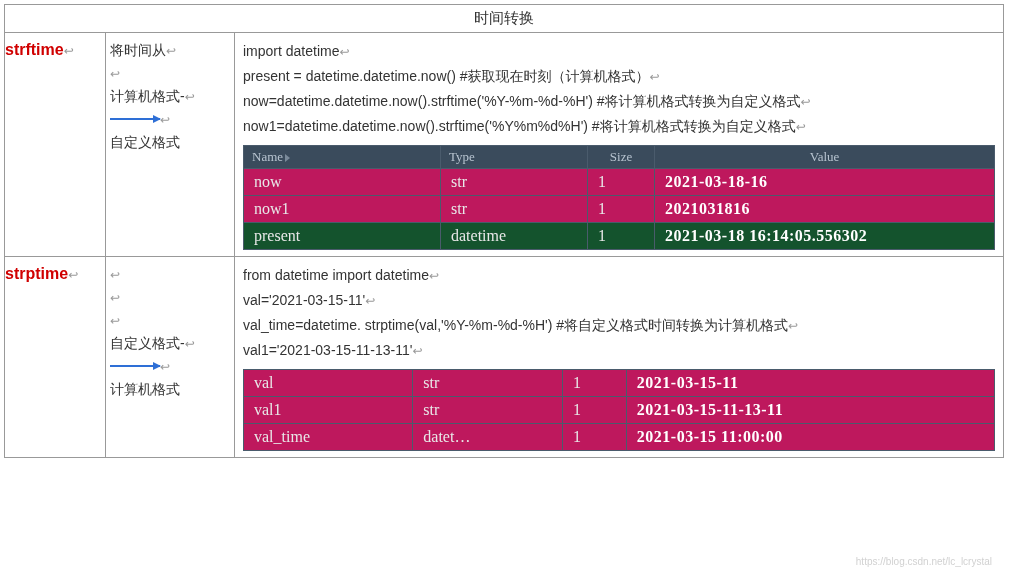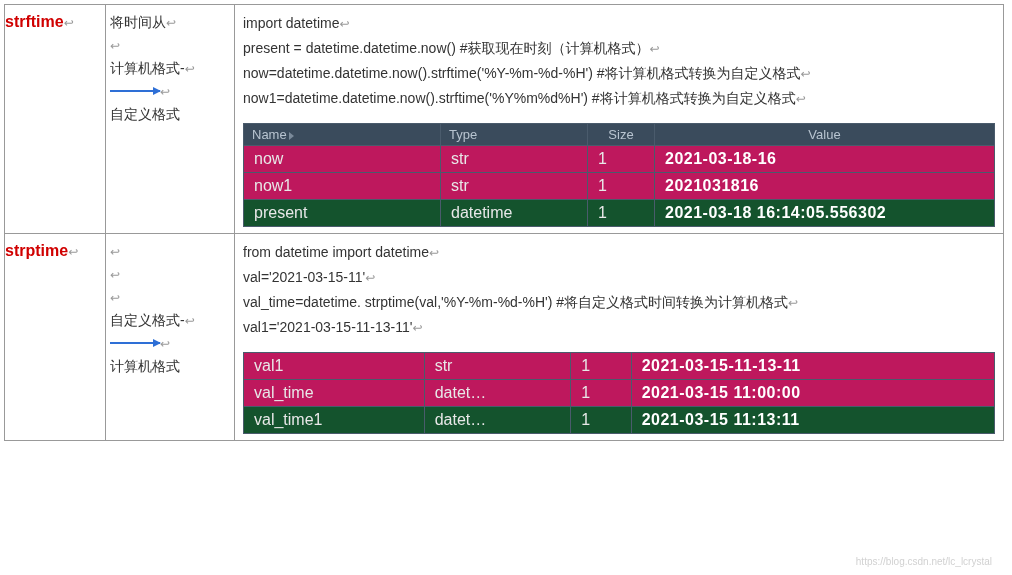--- a/index.html
+++ b/index.html
@@ -61,22 +61,22 @@
     padding: 6px 8px;
   }
   .code-line {
     line-height: 24px;
     font-family: Arial, sans-serif;
     font-size: 14px;
   }
   .var-table {
     border-collapse: collapse;
     width: 100%;
-    margin-top: 12px;
-    font-family: Liberation Sans, sans-serif;
+    margin-top: 6px;
+    font-family: Liberation Serif, serif;
     font-size: 16px;
   }
   .var-table thead th {
     background: #3a4b5c;
     color: #b8c4d0;
     font-weight: normal;
     font-size: 13px;
     padding: 3px 8px;
     text-align: left;
     border: 1px solid #4a5b6c;
@@ -114,20 +114,23 @@
     border-bottom:4px solid transparent;
     vertical-align: middle;
     margin-left: 2px;
   }
 </style>
 </head>
 <body>
 
 <table class="main-table">
   <tbody>
+      <tr class="title-row">
+    <td colspan="3">时间转换</td>
+  </tr>
 
   <tr>
     <td class="func-cell">
       <span class="func-name">strftime</span><span class="ret">↩</span>
     </td>
     <td class="desc-cell">
       <div><span>将时间从</span><span class="ret">↩</span></div>
       <div><span class="ret">↩</span></div>
       <div><span>计算机格式-</span><span class="ret">↩</span></div>
       <div><span class="arrow-forward"></span><span class="ret">↩</span></div>
@@ -184,36 +187,36 @@
       <div><span>计算机格式</span></div>
     </td>
     <td class="code-cell">
       <div class="code-line"><span>from datetime import datetime</span><span class="ret">↩</span></div>
       <div class="code-line"><span>val='2021-03-15-11'</span><span class="ret">↩</span></div>
       <div class="code-line"><span>val_time=datetime. strptime(val,'%Y-%m-%d-%H') #将自定义格式时间转换为计算机格式</span><span class="ret">↩</span></div>
       <div class="code-line"><span>val1='2021-03-15-11-13-11'</span><span class="ret">↩</span></div>
       <table class="var-table">
         <tbody id="vars-1">
               <tr>
+                <td>val</td>
+                <td>str</td>
+                <td>1</td>
+                <td class="val-col">2021-03-15-11</td>
+              </tr>
+              <tr>
                 <td>val1</td>
                 <td>str</td>
                 <td>1</td>
                 <td class="val-col">2021-03-15-11-13-11</td>
               </tr>
               <tr>
                 <td>val_time</td>
                 <td>datet…</td>
                 <td>1</td>
                 <td class="val-col">2021-03-15 11:00:00</td>
-              </tr>
-              <tr class="highlighted">
-                <td>val_time1</td>
-                <td>datet…</td>
-                <td>1</td>
-                <td class="val-col">2021-03-15 11:13:11</td>
               </tr>
             </tbody>
       </table>
     </td>
   </tr>
 </tbody>
   </table>
 
 <div class="watermark">https://blog.csdn.net/lc_lcrystal</div>
 

